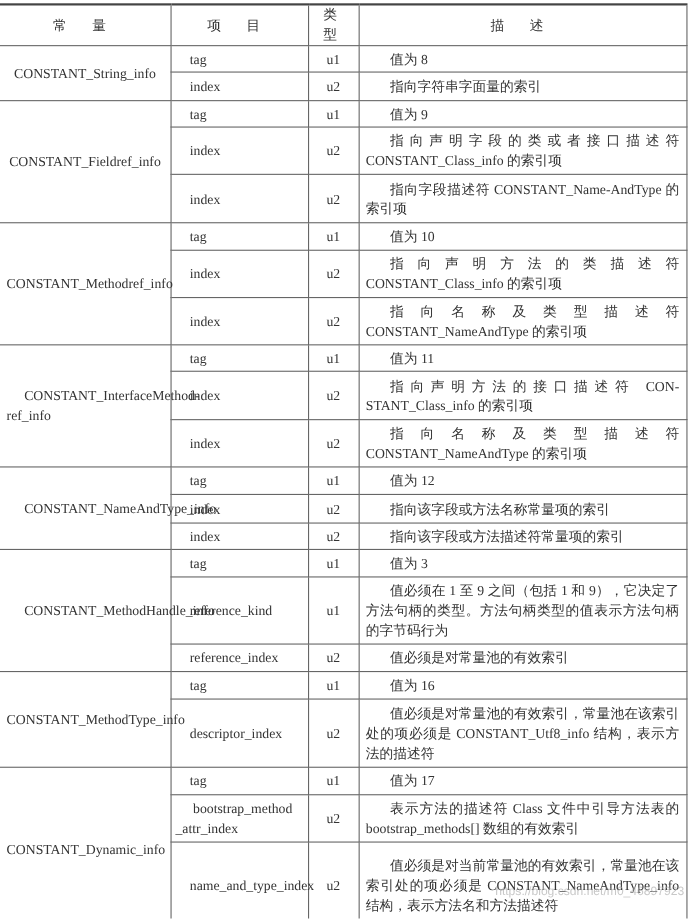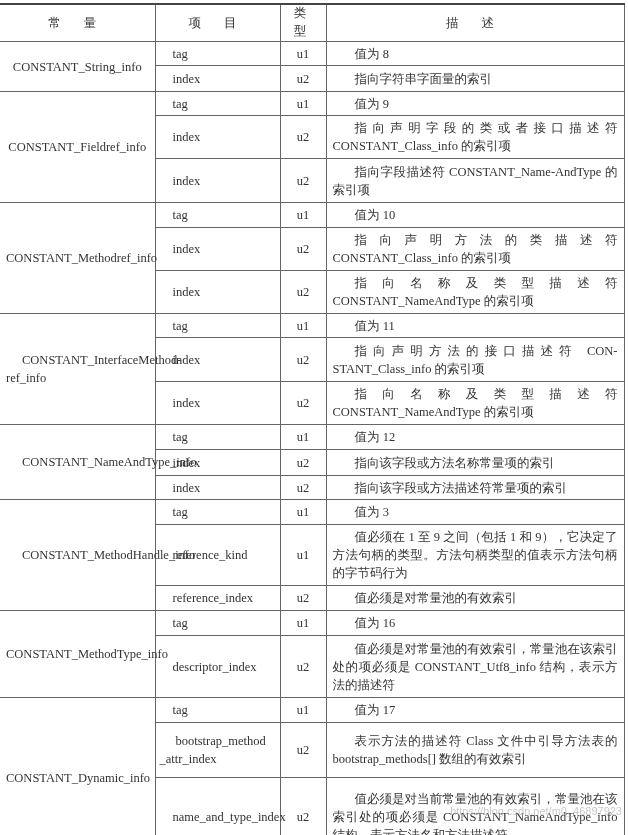--- a/index.html
+++ b/index.html
@@ -148,21 +148,21 @@
     <td class="type">u2</td>
     <td class="desc">值必须是对常量池的有效索引，常量池在该索引处的项必须是 CONSTANT_Utf8_info 结构，表示方法的描述符</td>
   </tr>
 
   <tr style="height:25px">
     <td class="const" rowspan="3">CONSTANT_Dynamic_info</td>
     <td class="item">tag</td>
     <td class="type">u1</td>
     <td class="desc">值为 17</td>
   </tr>
-  <tr style="height:55px">
+  <tr style="height:43px">
     <td class="item wrap" style="word-break:break-all">bootstrap_method_attr_index</td>
     <td class="type">u2</td>
     <td class="desc">表示方法的描述符 Class 文件中引导方法表的 bootstrap_methods[] 数组的有效索引</td>
   </tr>
   <tr class="last" style="height:80px">
     <td class="item">name_and_type_index</td>
     <td class="type">u2</td>
     <td class="desc">值必须是对当前常量池的有效索引，常量池在该索引处的项必须是 CONSTANT_NameAndType_info 结构，表示方法名和方法描述符</td>
   </tr>
 </tbody>

